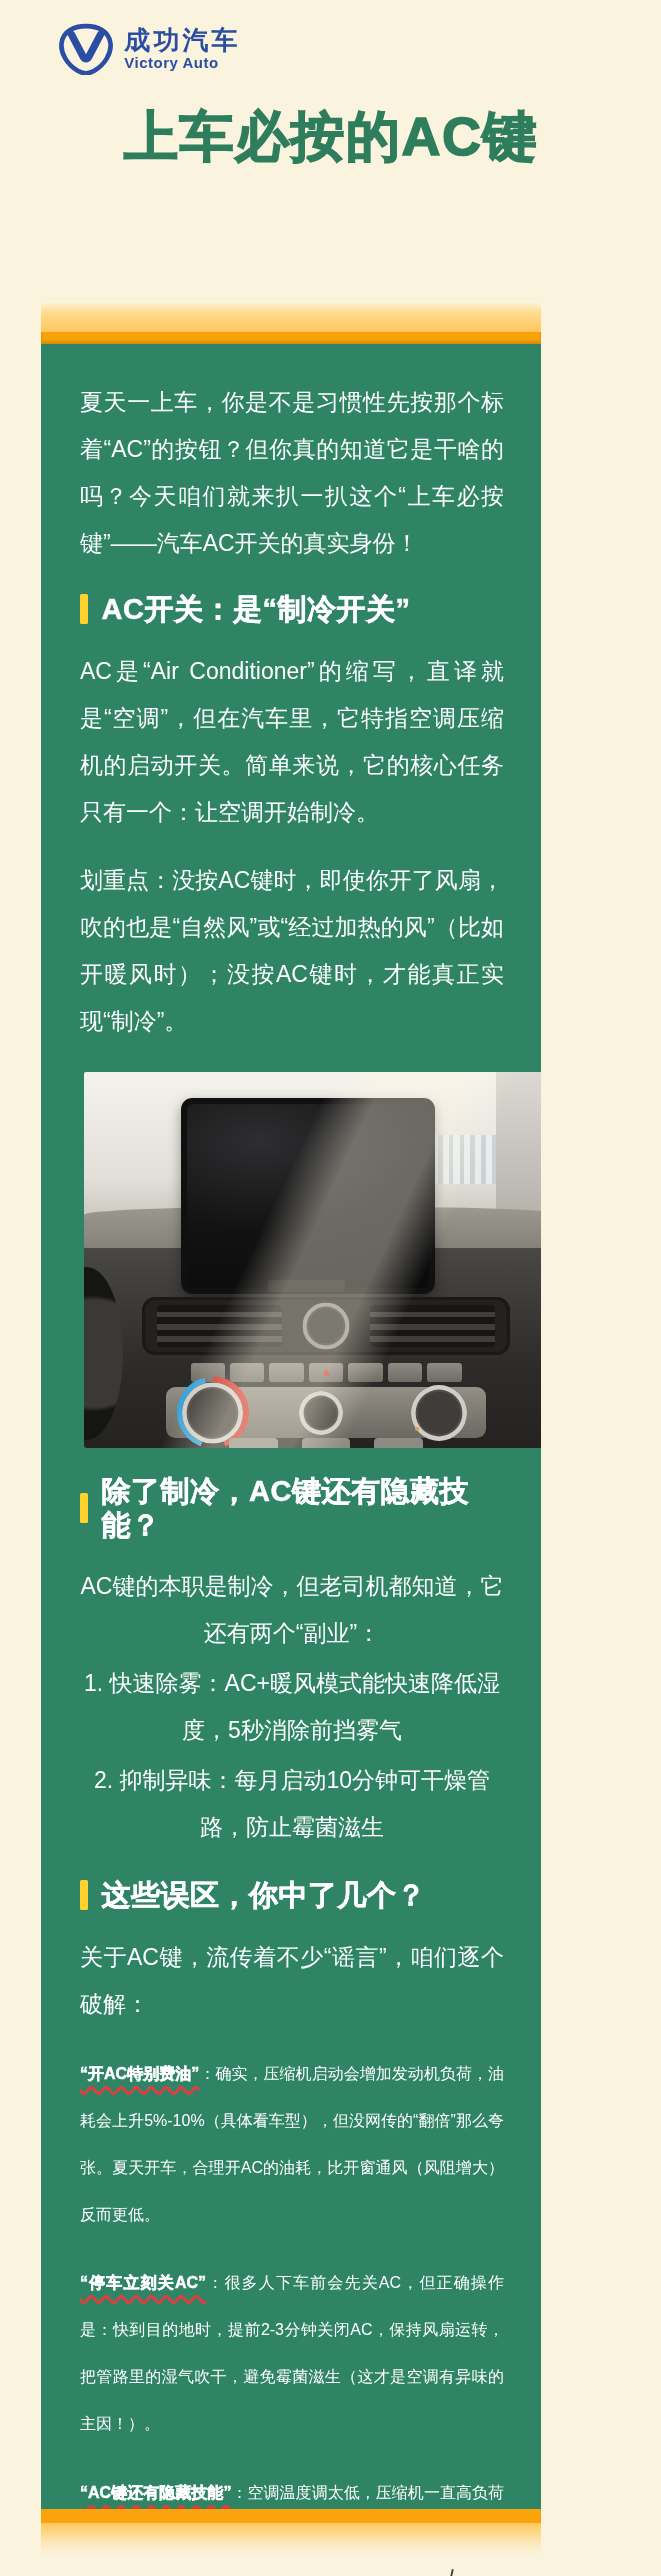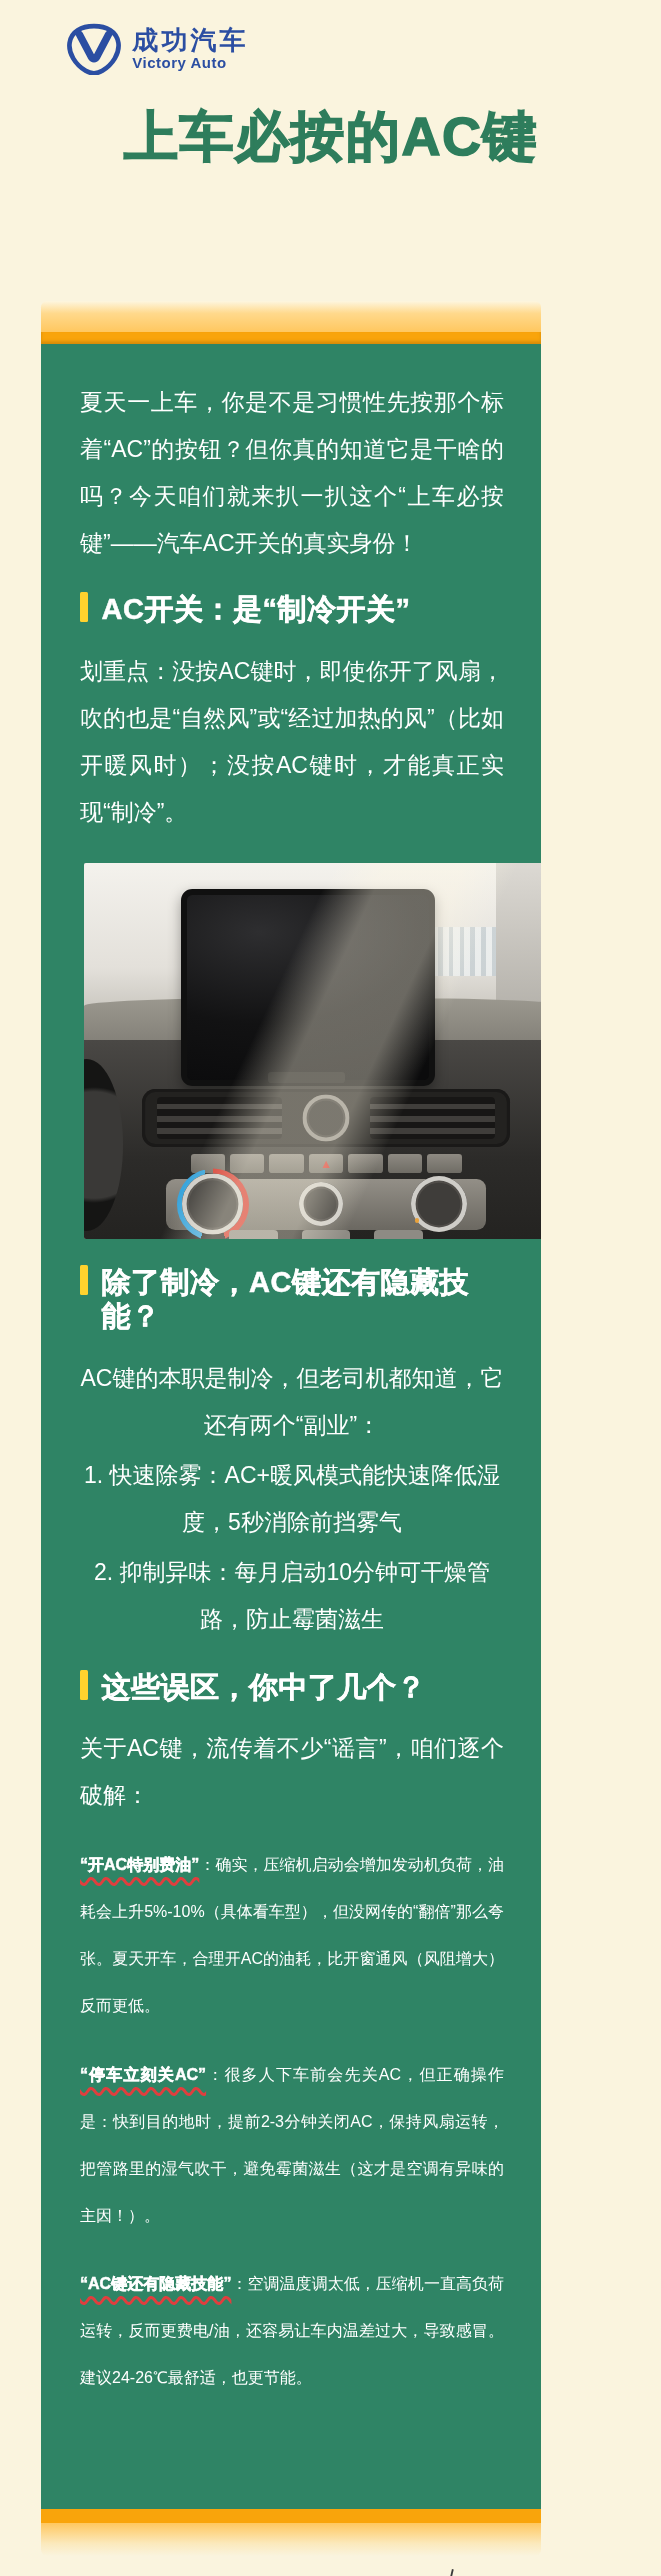--- a/index.html
+++ b/index.html
@@ -1,41 +1,41 @@
 <!DOCTYPE html>
 <html style="font-size:8.2px"><head>
 <meta charset="utf-8">
 <style>
   html,body{margin:0;padding:0;}
   body{width:662px;height:2880px;background:#FAF4DE;font-family:"Liberation Sans",sans-serif;overflow:hidden;}
   .poster{position:relative;width:662px;height:2880px;background:#FAF4DE;overflow:hidden;}
 
   
-  .logo{position:absolute;left:66px;top:23px;display:flex;align-items:center;gap:10.3px;}
+  .logo{position:absolute;left:58px;top:23px;display:flex;align-items:center;gap:10.3px;}
   .logo-emblem{width:56px;height:52px;}
   .logo-cn{font-size:26px;font-weight:bold;color:#2B4EA2;letter-spacing:3.1px;line-height:28px;}
   .logo-en{font-size:15px;font-weight:bold;color:#2B4EA2;letter-spacing:0.5px;line-height:17.5px;}
   .hero-title{position:absolute;left:0;top:101px;width:100%;margin:0;text-align:center;
     font-size:54px;font-weight:900;color:#2E7D5C;letter-spacing:1.5px;-webkit-text-stroke:1.5px #2E7D5C;}
   .hero-subtitle{position:absolute;left:0;top:187px;width:100%;margin:0;text-align:center;
     font-size:31px;font-weight:800;color:#2E7D5C;letter-spacing:2.1px;-webkit-text-stroke:0.8px #2E7D5C;}
 
   
   .card{position:absolute;left:41px;top:301px;width:500px;}
   .band-top{height:31px;border-radius:6.2px 6.2px 0 0;
     background:linear-gradient(180deg,#FDF6DF 0%,#FFD98C 40%,#FFC75F 100%);}
   .band-top-dark{height:12.4px;background:#F9A40B;box-shadow:inset 0 -2.6px 3.1px rgba(120,75,0,.28);}
   .card-body{box-sizing:border-box;height:2165px;background:#2F8465;padding:35px 37px 20.6px 39px;overflow:hidden;}
   .band-bottom-dark{height:13.4px;background:#F9A40B;}
   .band-bottom{height:33px;border-radius:0 0 6.2px 6.2px;
     background:linear-gradient(180deg,#FFC75F 0%,#FBE9BC 62%,#FAF4DE 100%);}
 
   .body-text{margin:0 0 20.6px 0;font-size:23px;line-height:47px;color:#FFFFFF;text-align:justify;}
   .body-text.tight{margin-bottom:3.1px;text-align:center;}
-  .sec-head{display:flex;align-items:flex-start;gap:13.4px;margin:25px 0 21.6px 0;}
+  .sec-head{display:flex;align-items:center;gap:13.4px;margin:25px 0 21.6px 0;}
   .sec-head.first{margin-top:25px;}
   .sec-bar{flex:0 0 auto;width:8.2px;height:30px;background:#FFD22E;border-radius:1.5px;}
   .sec-title{margin:0;font-size:29px;line-height:34px;font-weight:800;color:#FFFFFF;letter-spacing:0.5px;-webkit-text-stroke:0.5px #FFFFFF;}
   .myth{margin:0 0 21.6px 0;font-size:16px;line-height:47px;color:#FFFFFF;text-align:justify;}
   .myth:last-child{margin-bottom:0;}
   .myth-lead{font-weight:bold;-webkit-text-stroke:0.5px #FFFFFF;
     text-decoration:underline;text-decoration-style:wavy;text-decoration-color:#E03E3E;
     text-decoration-thickness:2.6px;text-underline-offset:7.2px;}
 
   
@@ -110,20 +110,21 @@
     <div class="band-top-dark"></div>
 
     <div class="card-body">
 
       <p class="body-text">夏天一上车，你是不是习惯性先按那个标着“AC”的按钮？但你真的知道它是干啥的吗？今天咱们就来扒一扒这个“上车必按键”——汽车AC开关的真实身份！</p>
 
       <div class="sec-head first">
         <span class="sec-bar"></span>
         <h2 class="sec-title">AC开关：是“制冷开关”</h2>
       </div>
+      <p class="body-text">AC是“Air Conditioner”的缩写，直译就是“空调”，但在汽车里，它特指空调压缩机的启动开关。简单来说，它的核心任务只有一个：让空调开始制冷。</p>
       <p class="body-text" style="margin-bottom:0;">划重点：没按AC键时，即使你开了风扇，吹的也是“自然风”或“经过加热的风”（比如开暖风时）；没按AC键时，才能真正实现“制冷”。</p>
 
       <figure class="photo" style="margin-block:27px 26px;">
         <div class="ph-windshield"></div>
         <div class="ph-fence"></div>
         <div class="ph-pillar"></div>
         <div class="ph-dash-top"></div>
         <div class="ph-dash"></div>
         <div class="ph-steering"></div>
         <div class="ph-screen"></div>

